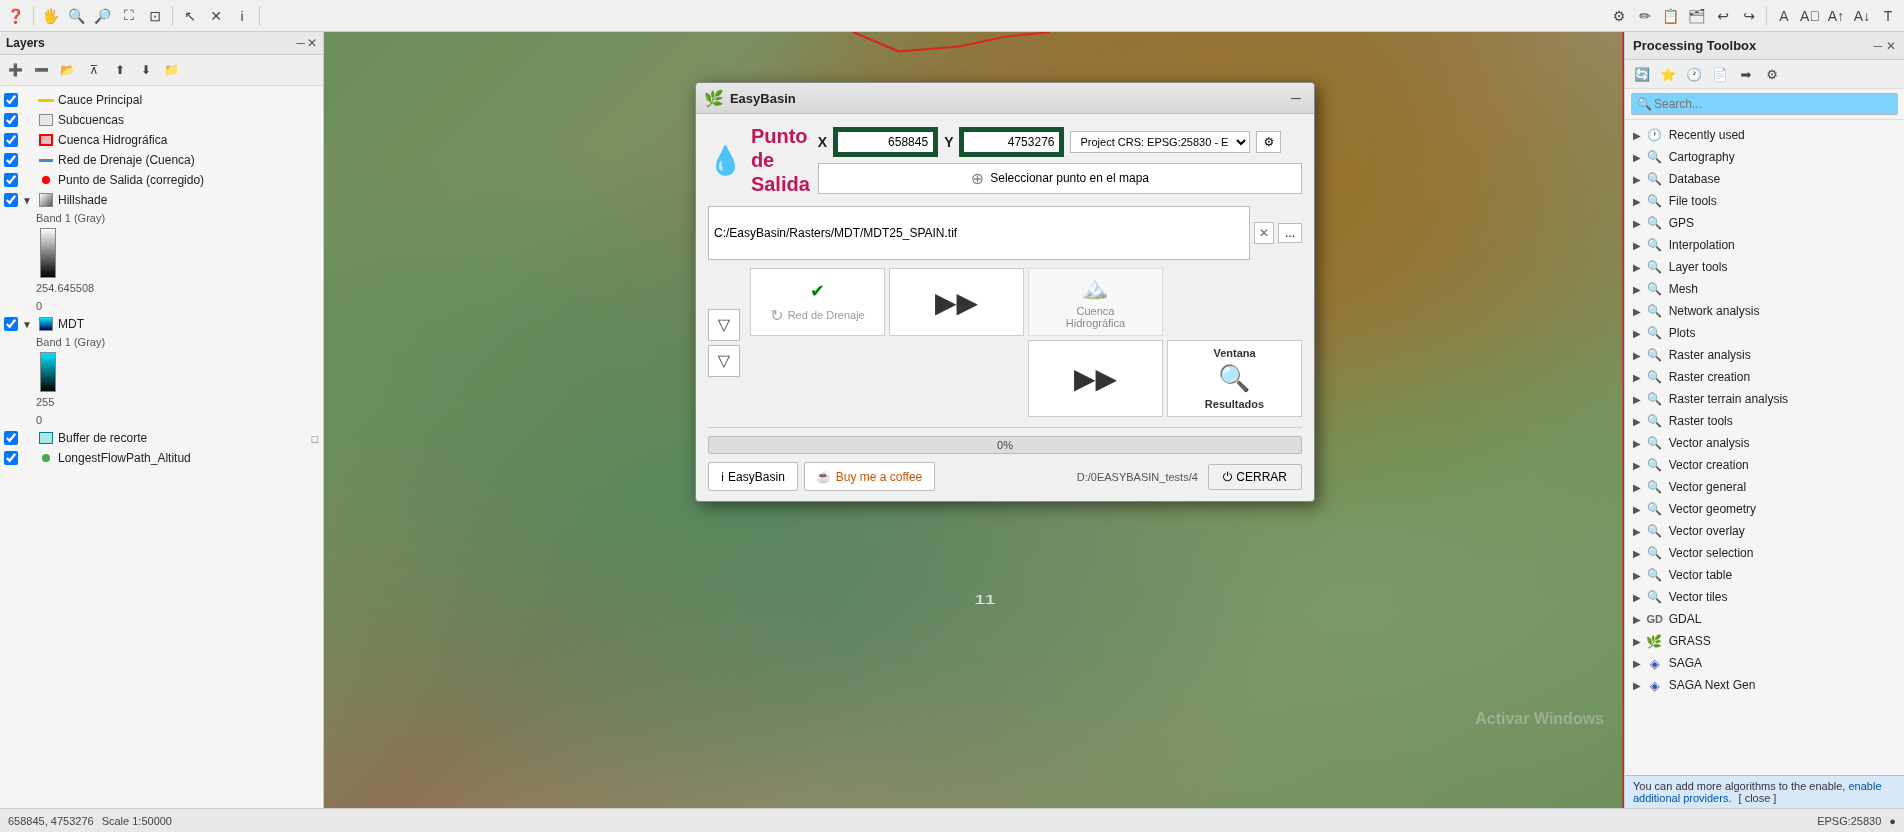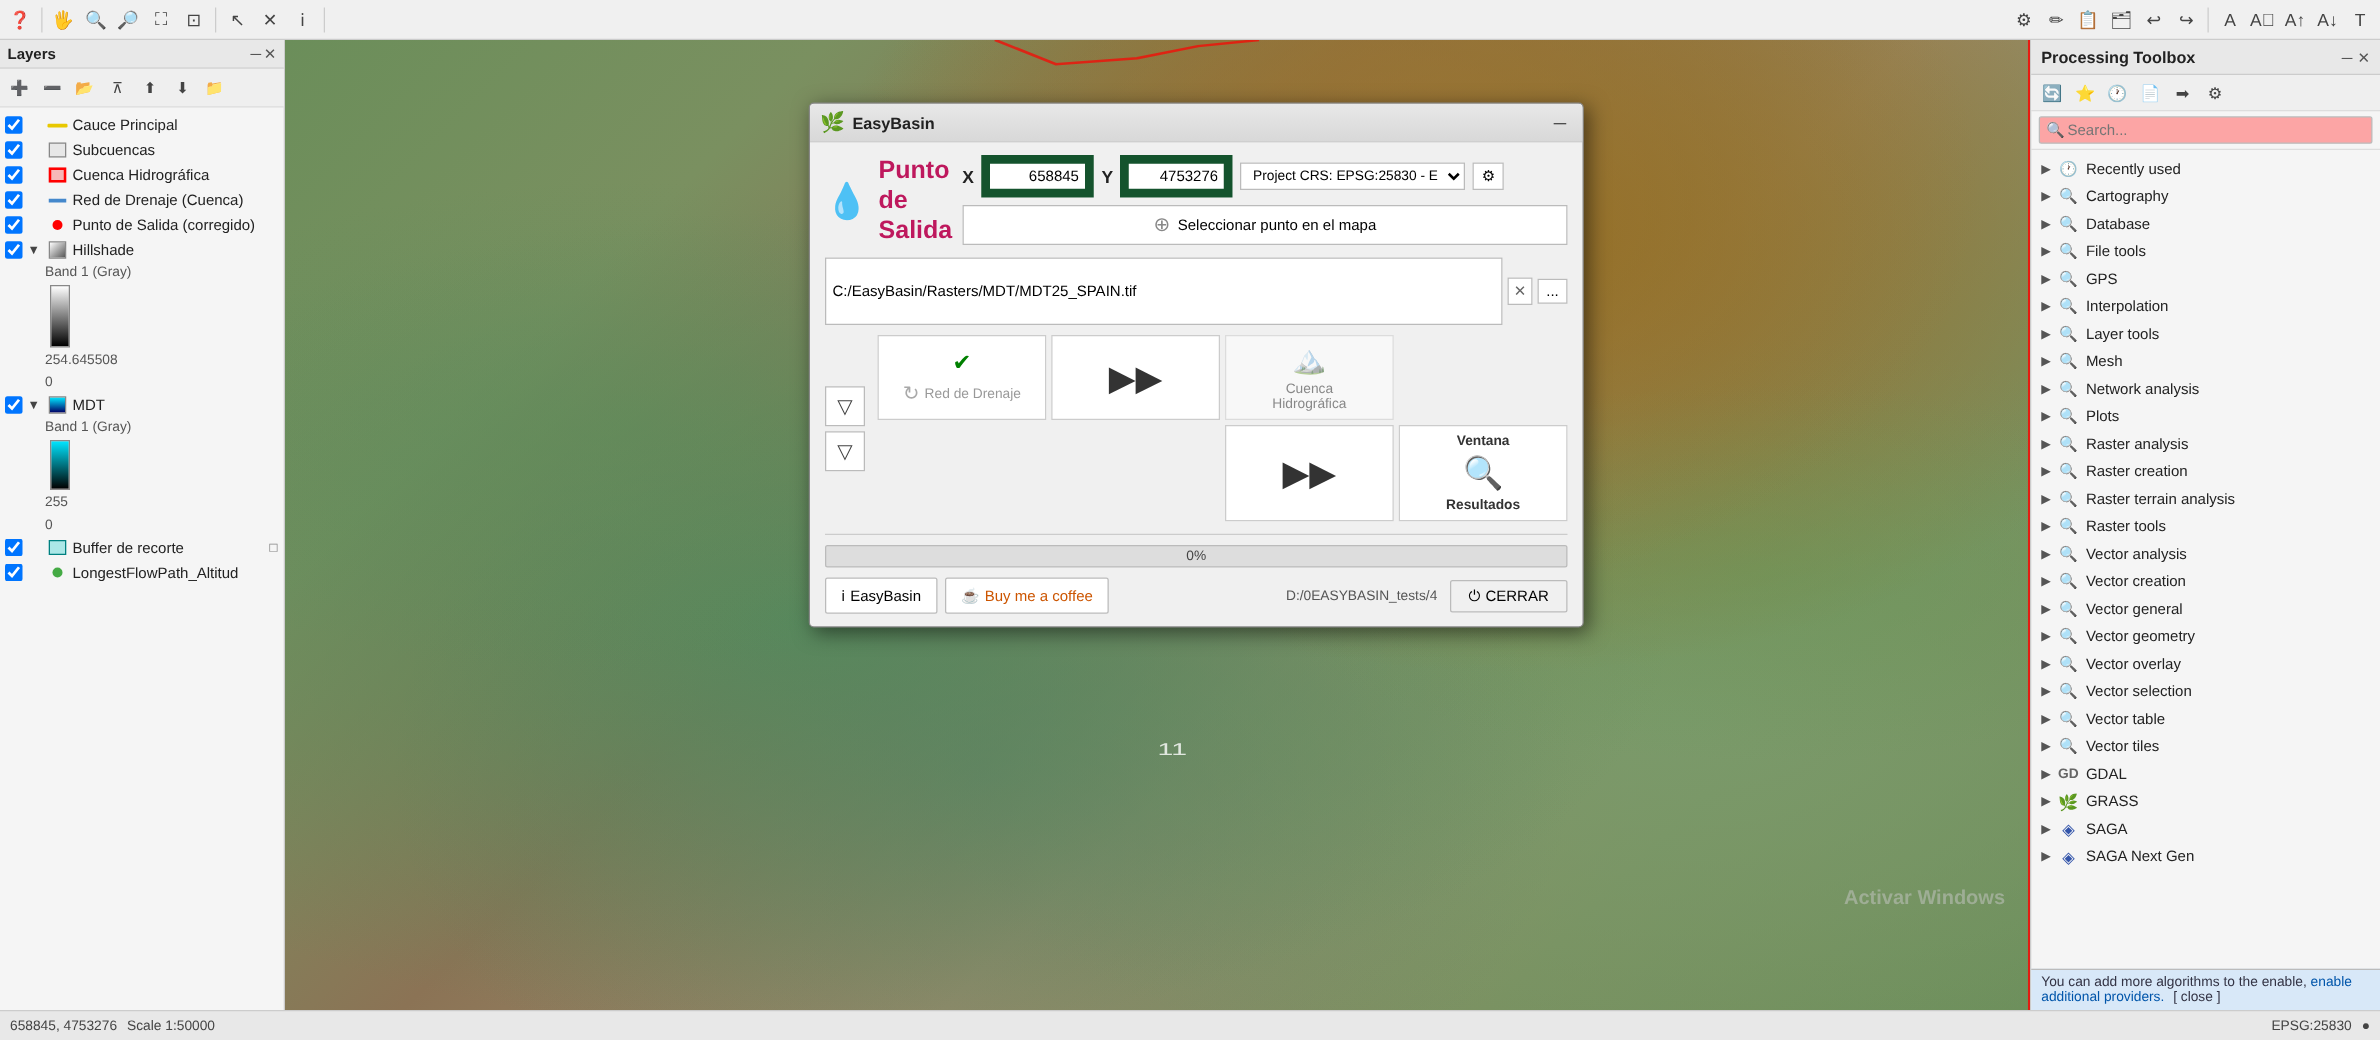--- a/index.html
+++ b/index.html
@@ -28,21 +28,21 @@
 
     
     .main-area {
       display: flex;
       flex: 1;
       overflow: hidden;
     }
 
     
     .layers-panel {
-      width: 228px;
+      width: 324px;
       background: #f5f5f5;
       border-right: 1px solid #ccc;
       display: flex;
       flex-direction: column;
       flex-shrink: 0;
     }
     .layers-header {
       display: flex;
       align-items: center;
       justify-content: space-between;
@@ -116,21 +116,21 @@
     .toolbox-header-icons { display: flex; gap: 4px; }
     .toolbox-toolbar {
       display: flex; align-items: center; padding: 3px 6px; gap: 4px;
       border-bottom: 1px solid #ddd; background: #efefef;
     }
     .toolbox-search-row {
       padding: 4px 6px; border-bottom: 1px solid #ddd;
     }
     .toolbox-search {
       width: 100%; padding: 3px 6px 3px 22px; border: 1px solid #bbb;
-      border-radius: 2px; font-size: 12px; background: #fca5a5;
+      border-radius: 2px; font-size: 12px; background: #7dd3fc;
       outline: none;
     }
     .search-wrap { position: relative; }
     .search-icon-abs {
       position: absolute; left: 6px; top: 50%; transform: translateY(-50%);
       color: #888; font-size: 12px; pointer-events: none;
     }
     .toolbox-list { flex: 1; overflow-y: auto; padding: 4px 0; }
     .toolbox-item {
       display: flex; align-items: center; padding: 3px 8px; cursor: pointer;
@@ -179,21 +179,21 @@
 
     .dialog-body { padding: 10px 12px; }
 
     
     .punto-row {
       display: flex; align-items: center; gap: 8px; margin-bottom: 10px;
     }
     .punto-label { font-weight: bold; font-size: 20px; color: #be185d; flex-shrink: 0; line-height: 1.2; }
     .coord-letter { font-weight: bold; font-size: 14px; color: #222; }
     .coord-input {
-      width: 90px; padding: 3px 5px; border: 7px solid #14532d;
+      width: 105px; padding: 3px 5px; border: 5px solid #14532d;
       font-size: 12px; text-align: right;
     }
     .crs-select {
       padding: 3px 5px; border: 1px solid #bbb; font-size: 11px;
       background: white; min-width: 140px;
     }
     .map-btn {
       padding: 3px 6px; border: 1px solid #bbb; background: white;
       cursor: pointer; font-size: 12px;
     }

